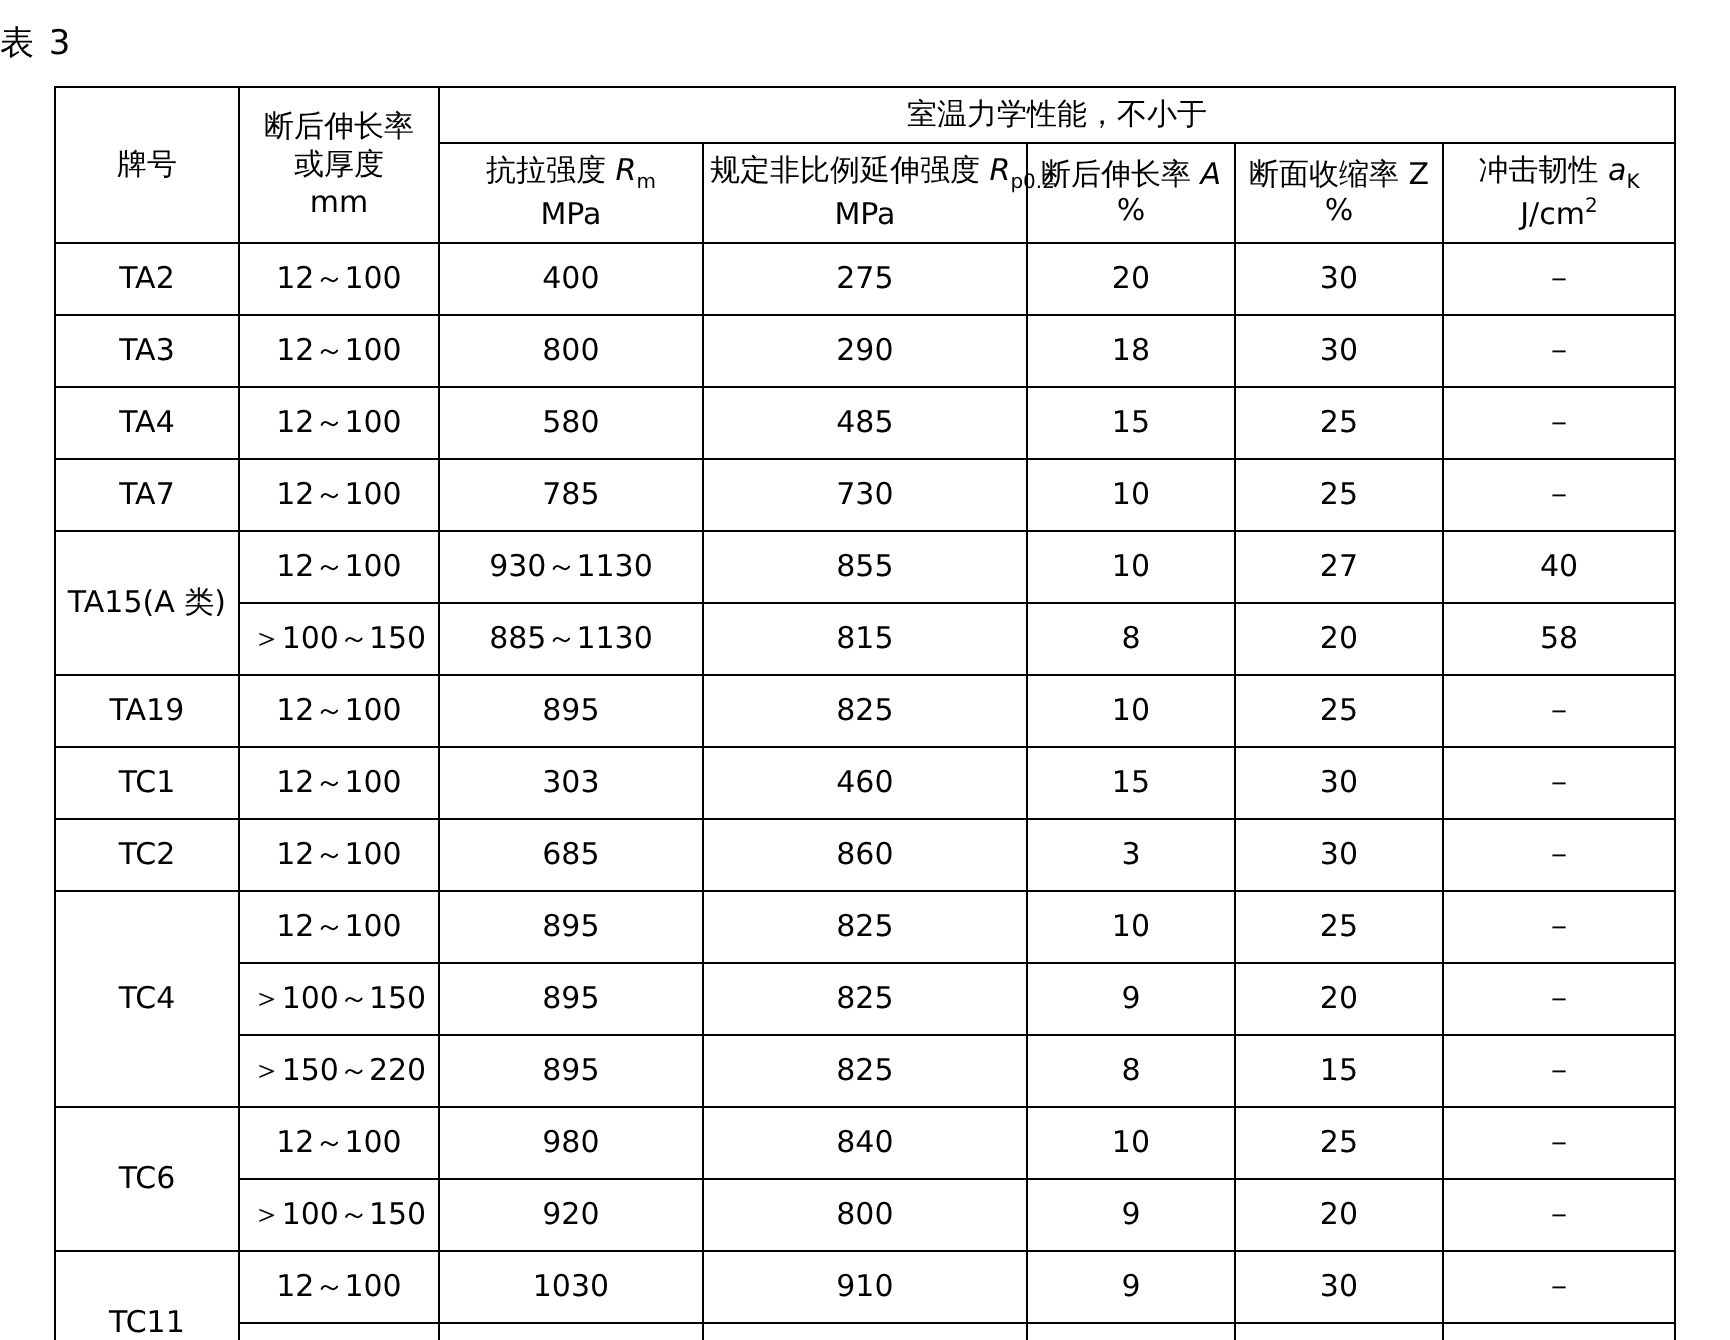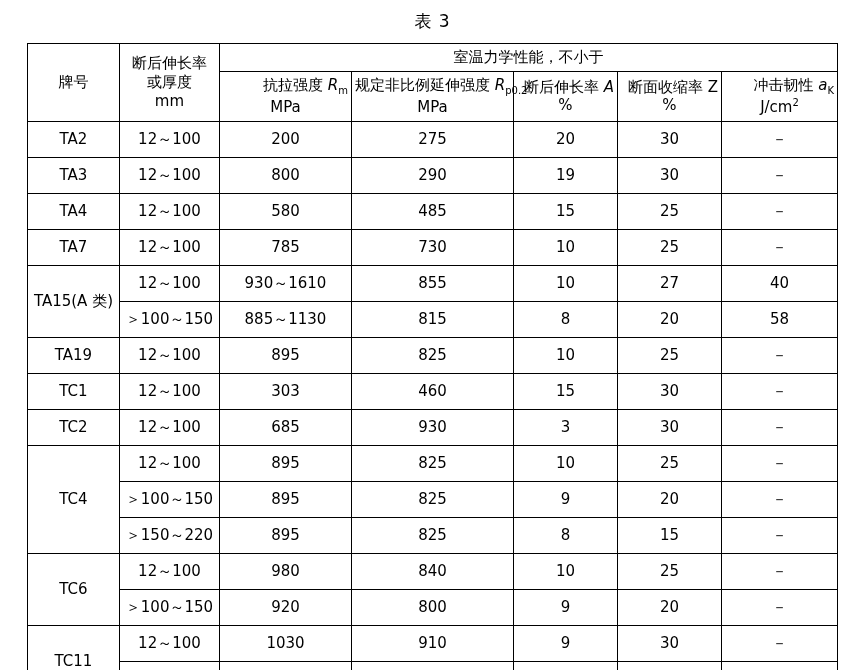--- a/index.html
+++ b/index.html
@@ -15,21 +15,20 @@
     overflow: hidden;
   }
   .page {
     position: relative;
     width: 865px;
     height: 670px;
     box-sizing: border-box;
     padding: 0;
   }
   .table-caption {
-    text-align: center;
     font-size: 17px;
     font-family: "DejaVu Sans", "Liberation Sans", sans-serif;
     font-weight: normal;
     margin-top: 10px;
     margin-bottom: 10px;
     letter-spacing: 1px;
   }
   table.spec {
     border-collapse: collapse;
     margin: 0 auto;
@@ -83,21 +82,20 @@
     vertical-align: super;
   }
   .rowcell {
     height: 31px;
   }
   .grade-cell {
     font-size: 15px;
   }
   .nowrap {
     white-space: nowrap;
-    text-align: right;
   }
 </style>
 </head>
 <body>
 
 <div class="page">
 
   <div class="table-caption">表 3</div>
 
   <table class="spec">
@@ -140,32 +138,32 @@
         <td>
           <div class="nowrap"><span>冲击韧性 </span><span class="ital">a</span><span class="sub">K</span></div>
           <div><span>J/cm</span><span class="sup">2</span></div>
         </td>
       </tr>
     </thead>
     <tbody id="table-body">
     <tr>
           <td class="rowcell grade-cell">TA2</td>
           <td class="rowcell">12～100</td>
-          <td class="rowcell">200</td>
+          <td class="rowcell">400</td>
           <td class="rowcell">275</td>
           <td class="rowcell">20</td>
           <td class="rowcell">30</td>
           <td class="rowcell">－</td>
         </tr>
         <tr>
           <td class="rowcell grade-cell">TA3</td>
           <td class="rowcell">12～100</td>
           <td class="rowcell">800</td>
           <td class="rowcell">290</td>
-          <td class="rowcell">19</td>
+          <td class="rowcell">18</td>
           <td class="rowcell">30</td>
           <td class="rowcell">－</td>
         </tr>
         <tr>
           <td class="rowcell grade-cell">TA4</td>
           <td class="rowcell">12～100</td>
           <td class="rowcell">580</td>
           <td class="rowcell">485</td>
           <td class="rowcell">15</td>
           <td class="rowcell">25</td>
@@ -176,21 +174,21 @@
           <td class="rowcell">12～100</td>
           <td class="rowcell">785</td>
           <td class="rowcell">730</td>
           <td class="rowcell">10</td>
           <td class="rowcell">25</td>
           <td class="rowcell">－</td>
         </tr>
         <tr>
           <td class="rowcell grade-cell" rowspan="2">TA15(A 类)</td>
           <td class="rowcell">12～100</td>
-          <td class="rowcell">930～1610</td>
+          <td class="rowcell">930～1130</td>
           <td class="rowcell">855</td>
           <td class="rowcell">10</td>
           <td class="rowcell">27</td>
           <td class="rowcell">40</td>
         </tr>
         <tr>
           <td class="rowcell">＞100～150</td>
           <td class="rowcell">885～1130</td>
           <td class="rowcell">815</td>
           <td class="rowcell">8</td>
@@ -212,21 +210,21 @@
           <td class="rowcell">303</td>
           <td class="rowcell">460</td>
           <td class="rowcell">15</td>
           <td class="rowcell">30</td>
           <td class="rowcell">－</td>
         </tr>
         <tr>
           <td class="rowcell grade-cell">TC2</td>
           <td class="rowcell">12～100</td>
           <td class="rowcell">685</td>
-          <td class="rowcell">930</td>
+          <td class="rowcell">860</td>
           <td class="rowcell">3</td>
           <td class="rowcell">30</td>
           <td class="rowcell">－</td>
         </tr>
         <tr>
           <td class="rowcell grade-cell" rowspan="3">TC4</td>
           <td class="rowcell">12～100</td>
           <td class="rowcell">895</td>
           <td class="rowcell">825</td>
           <td class="rowcell">10</td>

